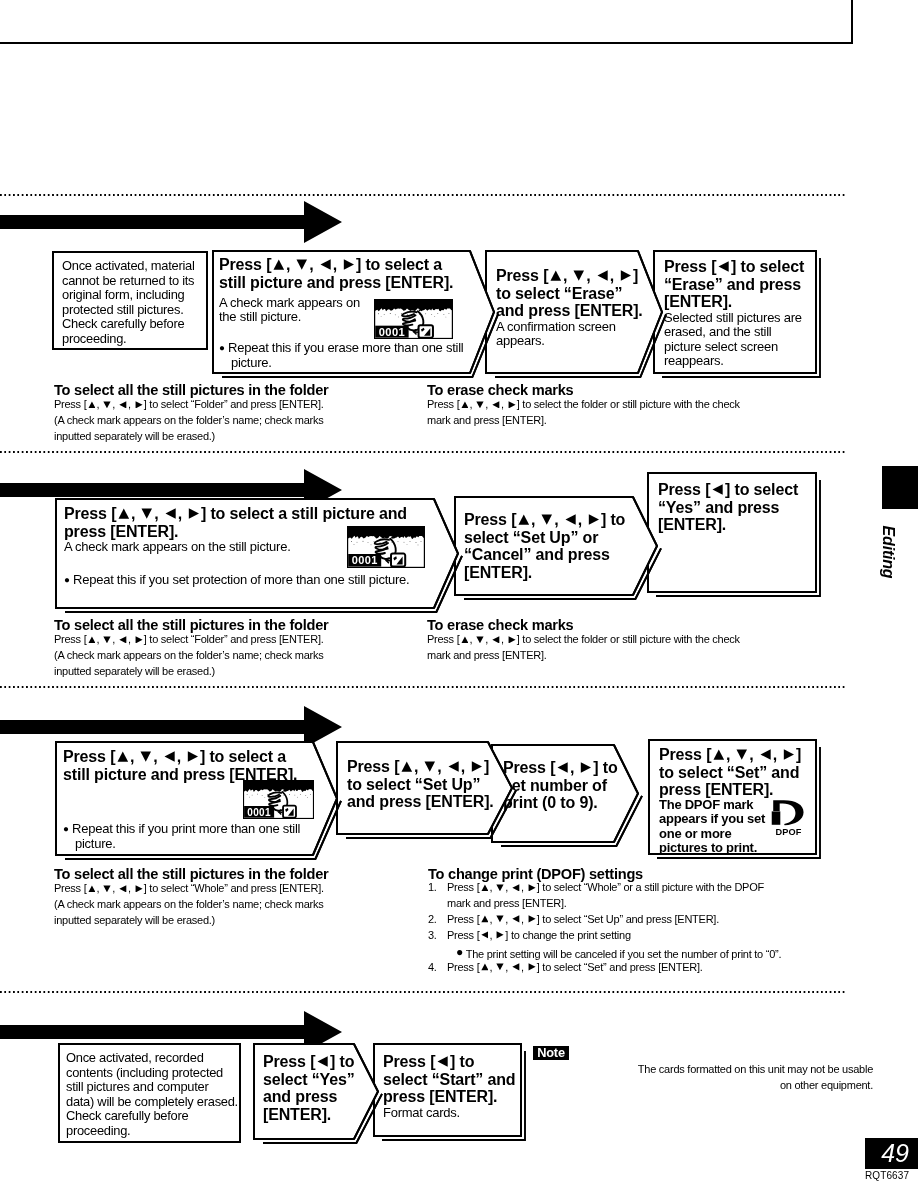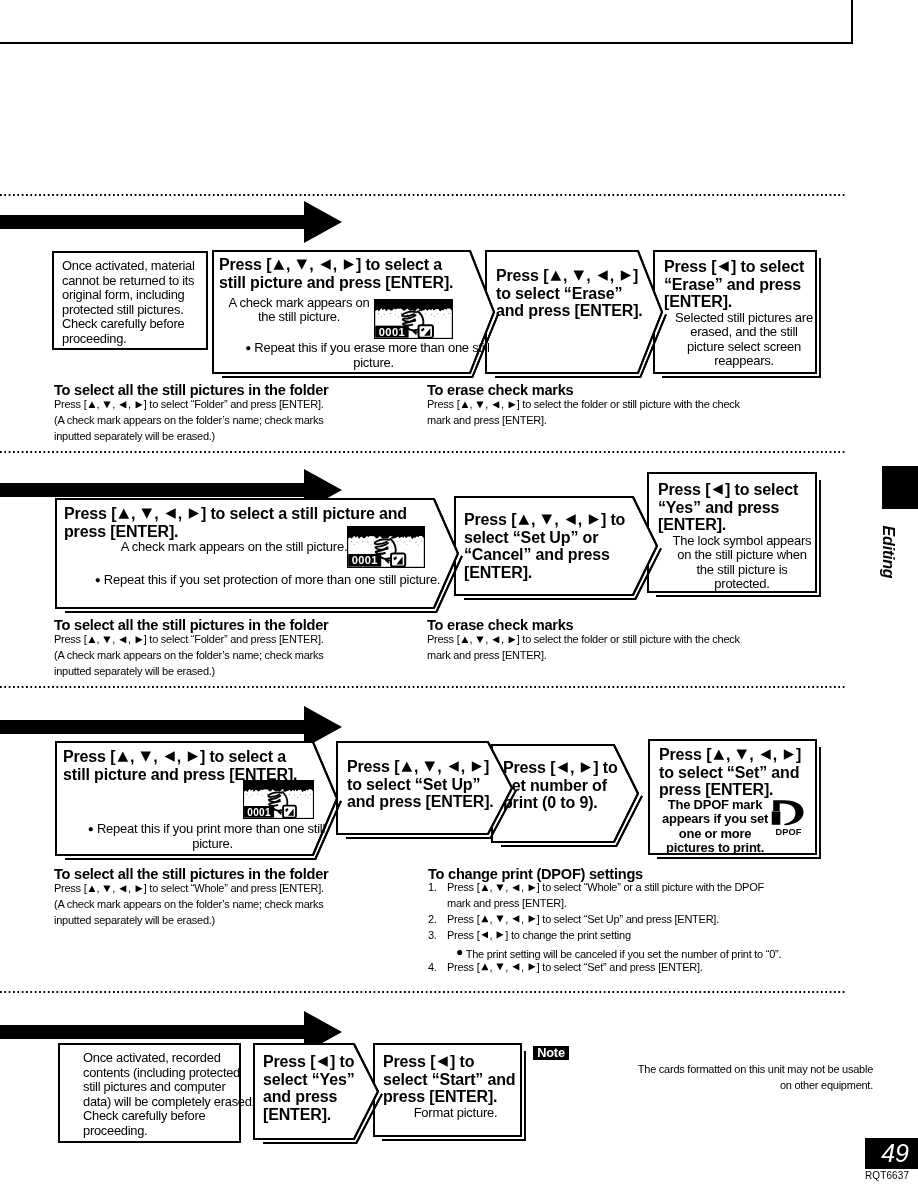--- a/index.html
+++ b/index.html
@@ -15,21 +15,21 @@
   .sep{position:absolute;left:0;height:2.2px;width:846px;
        background-image:radial-gradient(ellipse 1.15px 1.1px at 1.1px 1.1px, #000 99%, transparent 100%);
        background-size:4.35px 2.2px;background-repeat:repeat-x;}
 
   
   .bigarrow{position:absolute;left:0;}
   .bigarrow svg{display:block;}
 
   .hd{font-weight:bold;font-size:16px;line-height:17.7px;letter-spacing:-0.15px;
       white-space:pre-wrap;}
-  .bd{font-size:13px;line-height:14.4px;letter-spacing:-0.25px;white-space:pre-wrap;text-align:center;}
+  .bd{font-size:13px;line-height:14.4px;letter-spacing:-0.25px;white-space:pre-wrap;}
   .plain{font-size:12.9px;line-height:14.5px;letter-spacing:-0.27px;white-space:pre;}
   .capt{font-weight:bold;font-size:14.6px;line-height:17.5px;letter-spacing:-0.25px;
         white-space:nowrap;}
   .capb{font-size:11px;line-height:15.9px;letter-spacing:-0.25px;white-space:pre;}
   .ar{display:inline-block;width:0.72em;height:0.70em;vertical-align:-0.02em;
       margin:0 0.10em;letter-spacing:0;font-style:normal;}
   .ar svg{display:block;width:100%;height:100%;}
 
   #tab-block{left:882px;top:466px;width:36px;height:43px;background:#000;}
   #tab-label{left:843px;top:541px;width:90px;height:22px;line-height:22px;
@@ -167,20 +167,22 @@
               <polygon points="5,0.5 9.7,9.5 0.3,9.5" fill="#000"></polygon>
             </svg></i>, <i class="ar"><svg viewBox="0 0 10 10">
               <polygon points="5,9.5 0.3,0.5 9.7,0.5" fill="#000"></polygon>
             </svg></i>, <i class="ar"><svg viewBox="0 0 10 10">
               <polygon points="0.3,5 9.4,0.3 9.4,9.7" fill="#000"></polygon>
             </svg></i>, <i class="ar"><svg viewBox="0 0 10 10">
               <polygon points="9.7,5 0.6,0.3 0.6,9.7" fill="#000"></polygon>
             </svg></i>]
 to select “Erase”
 and press [ENTER].</div>
+        <div class="bd abs" style="left:10px;top:69px;width:175px;">A confirmation screen
+appears.</div>
       </div>
     </div>
     <div class="abs" style="left:652px;top:249px;width:170px;height:130px;z-index:1;">
       <svg width="170" height="130" viewBox="0 0 170 130" style="display:block;position:absolute;left:0;top:0;overflow:visible">
         <path d="M10 128 L168 128 L168 9" fill="none" stroke="#000" stroke-width="1.9" stroke-linejoin="miter"></path>
         <path d="M2 2 L164 2 L164 124 L2 124 Z" fill="#fff" stroke="#000" stroke-width="2" stroke-linejoin="miter"></path>
       </svg>
       <div class="abs" style="left:2px;top:2px;width:162px;height:122px;">
         <div class="hd abs" style="left:10px;top:7px;width:160px;">Press [<i class="ar"><svg viewBox="0 0 10 10">
               <polygon points="0.3,5 9.4,0.3 9.4,9.7" fill="#000"></polygon>
@@ -301,24 +303,20 @@
       <svg width="176" height="127" viewBox="0 0 176 127" style="display:block;position:absolute;left:0;top:0;overflow:visible">
         <path d="M10 125 L174 125 L174 9" fill="none" stroke="#000" stroke-width="1.9" stroke-linejoin="miter"></path>
         <path d="M2 2 L170 2 L170 121 L2 121 Z" fill="#fff" stroke="#000" stroke-width="2" stroke-linejoin="miter"></path>
       </svg>
       <div class="abs" style="left:2px;top:2px;width:168px;height:119px;">
         <div class="hd abs" style="left:10px;top:8px;width:168px;">Press [<i class="ar"><svg viewBox="0 0 10 10">
               <polygon points="0.3,5 9.4,0.3 9.4,9.7" fill="#000"></polygon>
             </svg></i>] to select
 “Yes” and press
 [ENTER].</div>
-        <div class="bd abs" style="left:10px;top:61px;width:168px;">The lock symbol appears
-on the still picture when
-the still picture is
-protected.</div>
       </div>
     </div>
     <div class="capt abs" style="left:54px;top:617px;width:400px;">To select all the still pictures in the folder</div>
     <div class="capb abs" style="left:54px;top:632px;width:430px;">Press [<i class="ar"><svg viewBox="0 0 10 10">
           <polygon points="5,0.5 9.7,9.5 0.3,9.5" fill="#000"></polygon>
         </svg></i>, <i class="ar"><svg viewBox="0 0 10 10">
           <polygon points="5,9.5 0.3,0.5 9.7,0.5" fill="#000"></polygon>
         </svg></i>, <i class="ar"><svg viewBox="0 0 10 10">
           <polygon points="0.3,5 9.4,0.3 9.4,9.7" fill="#000"></polygon>
         </svg></i>, <i class="ar"><svg viewBox="0 0 10 10">
@@ -521,21 +519,21 @@
             </svg></i>, <i class="ar"><svg viewBox="0 0 10 10">
               <polygon points="9.7,5 0.6,0.3 0.6,9.7" fill="#000"></polygon>
             </svg></i>] to select “Set” and press [ENTER].</span>
       </div>
     </div>
     <div class="abs" style="left:57px;top:1042px;width:189px;height:106px;z-index:3;">
       <svg width="189" height="106" viewBox="0 0 189 106" style="display:block;position:absolute;left:0;top:0;overflow:visible">
         <path d="M2 2 L183 2 L183 100 L2 100 Z" fill="#fff" stroke="#000" stroke-width="2" stroke-linejoin="miter"></path>
       </svg>
       <div class="abs" style="left:2px;top:2px;width:181px;height:98px;">
-        <div class="plain abs" style="left:7px;top:7px;width:190px;margin-left:17px;">Once activated, recorded
+        <div class="plain abs" style="left:7px;top:7px;width:190px;">Once activated, recorded
 contents (including protected
 still pictures and computer
 data) will be completely erased.
 Check carefully before
 proceeding.</div>
       </div>
     </div>
     <div class="abs" style="left:252px;top:1042px;width:132px;height:103px;z-index:2;">
       <svg width="132" height="103" viewBox="0 0 132 103" style="display:block;position:absolute;left:0;top:0;overflow:visible">
         <path d="M11 101 L104.4 101 L130 51.9" fill="none" stroke="#000" stroke-width="1.9" stroke-linejoin="miter"></path>
@@ -554,21 +552,21 @@
       <svg width="155" height="100" viewBox="0 0 155 100" style="display:block;position:absolute;left:0;top:0;overflow:visible">
         <path d="M10 98 L153 98 L153 9" fill="none" stroke="#000" stroke-width="1.9" stroke-linejoin="miter"></path>
         <path d="M2 2 L149 2 L149 94 L2 94 Z" fill="#fff" stroke="#000" stroke-width="2" stroke-linejoin="miter"></path>
       </svg>
       <div class="abs" style="left:2px;top:2px;width:147px;height:92px;">
         <div class="hd abs" style="left:9px;top:9px;width:145px;">Press [<i class="ar"><svg viewBox="0 0 10 10">
               <polygon points="0.3,5 9.4,0.3 9.4,9.7" fill="#000"></polygon>
             </svg></i>] to
 select “Start” and
 press [ENTER].</div>
-        <div class="bd abs" style="left:9px;top:62px;width:145px;">Format picture.</div>
+        <div class="bd abs" style="left:9px;top:62px;width:145px;">Format cards.</div>
       </div>
     </div>
     <div class="abs" style="left:533px;top:1046px;width:36px;height:14px;background:#000;color:#fff;font-weight:bold;font-size:12.8px;letter-spacing:-0.2px;line-height:14px;text-align:center;">Note</div>
     <div class="capb abs" style="left:533px;top:1062px;width:340px;text-align:right;">The cards formatted on this unit may not be usable
 on other equipment.</div>
   </div>
 
 <div class="abs" style="left:0;top:0;width:918px;height:1188px;pointer-events:none;z-index:5;">
     <div class="abs" style="left:211px;top:249px;width:289px;height:130px;">
       <svg width="289" height="130" viewBox="0 0 289 130" style="display:block;overflow:visible">

